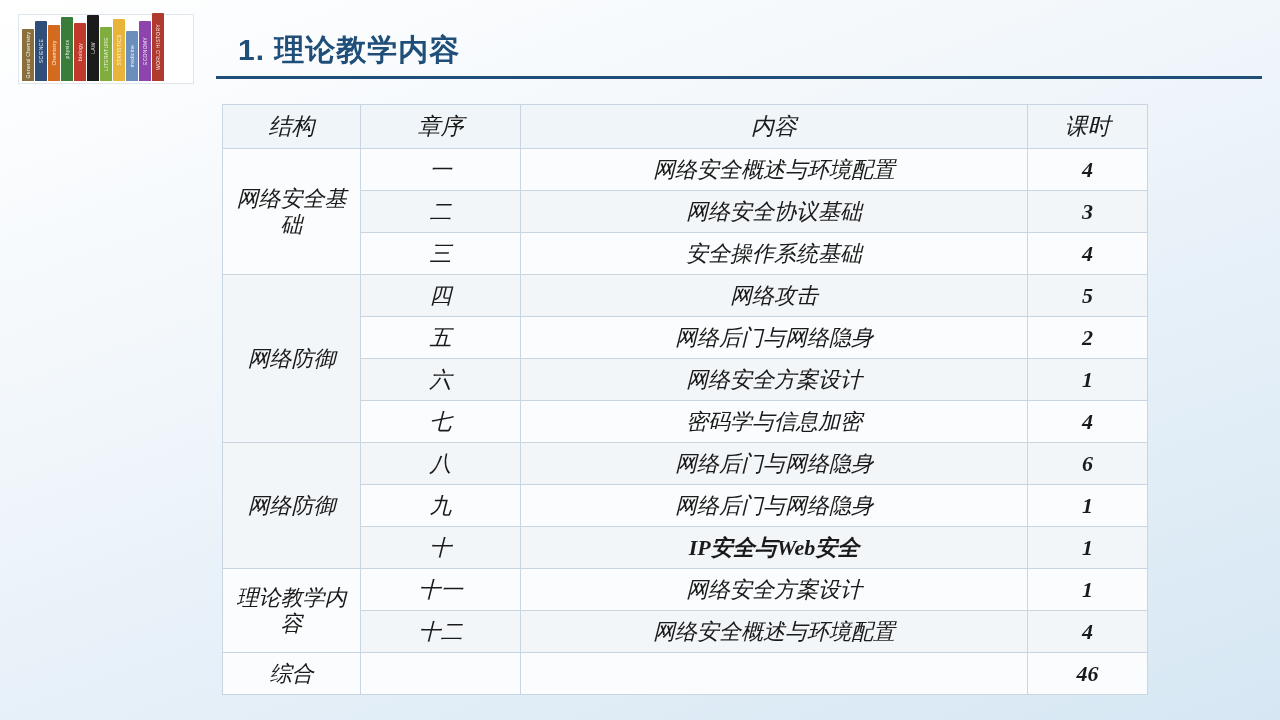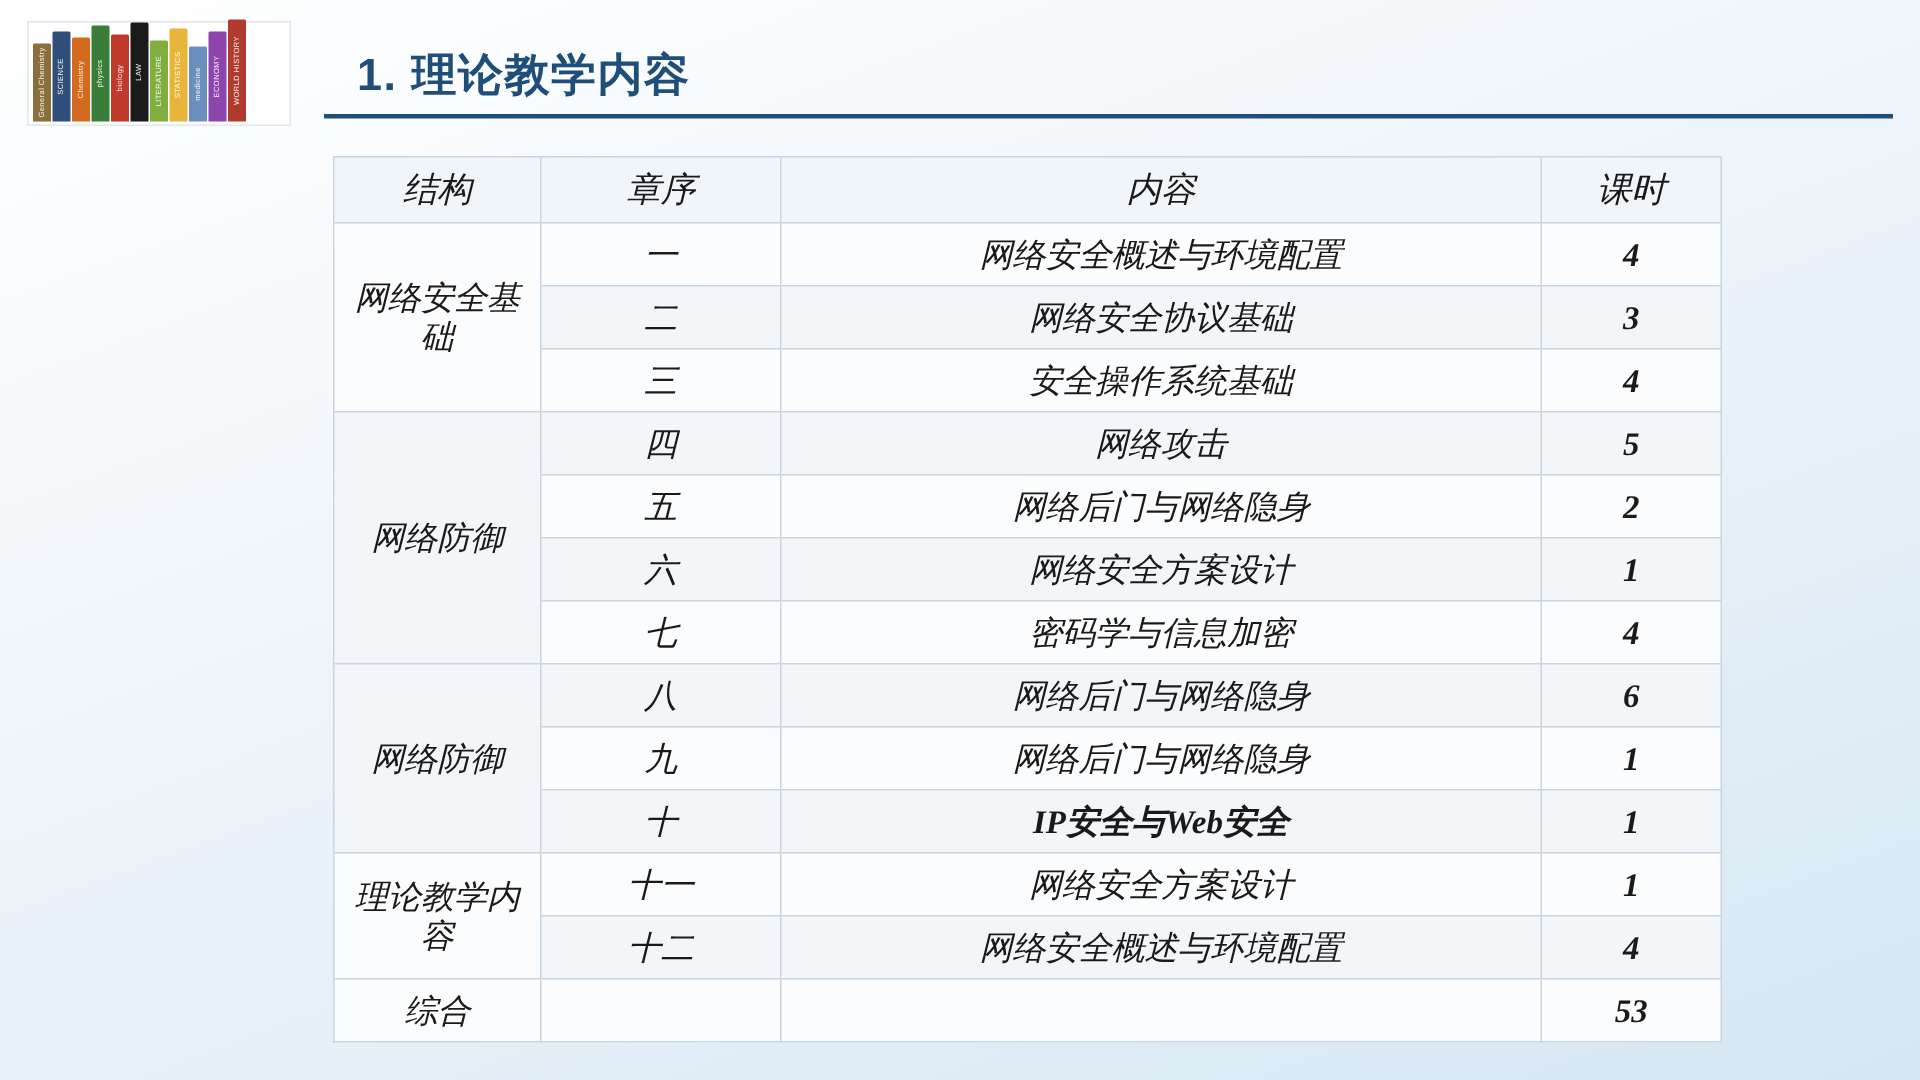--- a/index.html
+++ b/index.html
@@ -245,17 +245,17 @@
         </tr>
         <tr class="alt">
           <td>十二</td>
           <td class="cell-content">网络安全概述与环境配置</td>
           <td class="cell-hours">4</td>
         </tr>
         <tr class="plain">
           <td class="cell-struct" rowspan="1">综合</td>
           <td></td>
           <td class="cell-content"></td>
-          <td class="cell-hours">53</td>
+          <td class="cell-hours">46</td>
         </tr>
       </tbody>
   </table>
 </div>
 
 </body></html>

